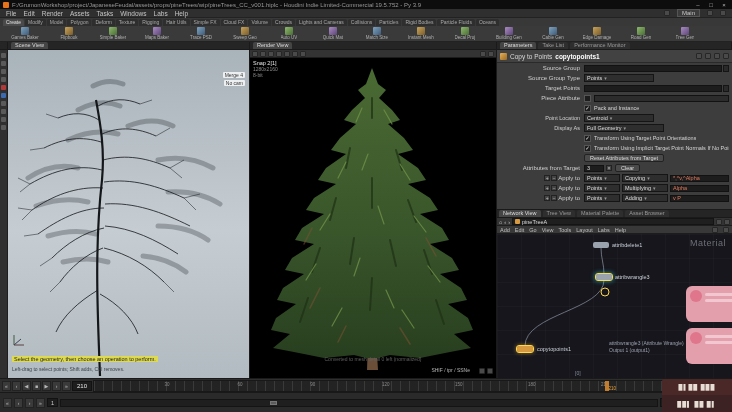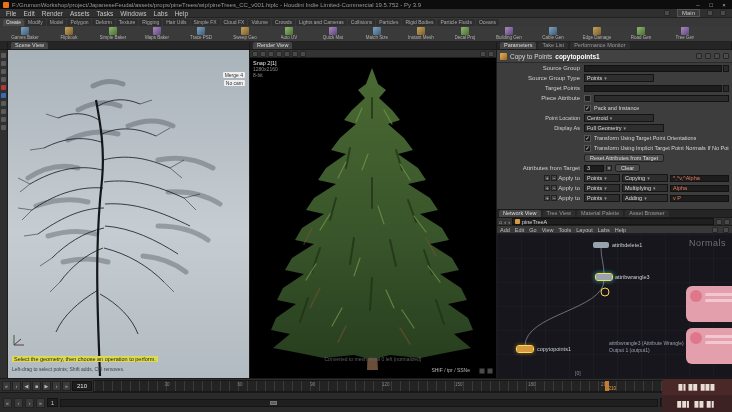--- a/index.html
+++ b/index.html
@@ -576,21 +576,21 @@
           <span class="net-menu-item">View</span>
           <span class="net-menu-item">Tools</span>
           <span class="net-menu-item">Layout</span>
           <span class="net-menu-item">Labs</span>
           <span class="net-menu-item">Help</span>
           <span class="spacer"></span>
           <span class="isq"></span>
           <span class="isq"></span>
         </div>
         <div class="net-canvas">
-          <span class="ctx-label">Normals</span>
+          <span class="ctx-label">Material</span>
           <svg class="wires" width="235" height="144" viewBox="0 0 235 144">
             <path d="M104 14 C104 24 107 30 107 40" stroke="#7f8694" stroke-width="0.8" fill="none"></path>
             <path d="M107 46 C107 76 28 80 28 112" stroke="#7f8694" stroke-width="0.8" fill="none"></path>
             <circle cx="108" cy="58" r="4" stroke="#ffd84d" stroke-width="1" fill="none"></circle>
           </svg>
           <div class="hnode" style="left:96px;top:8px"></div>
           <span class="nlabel" style="left:115px;top:8px">attribdelete1</span>
           <div class="hnode sel" style="left:99px;top:40px"></div>
           <span class="nlabel" style="left:118px;top:40px">attribwrangle3</span>
           <div class="hnode render" style="left:20px;top:112px"></div>

